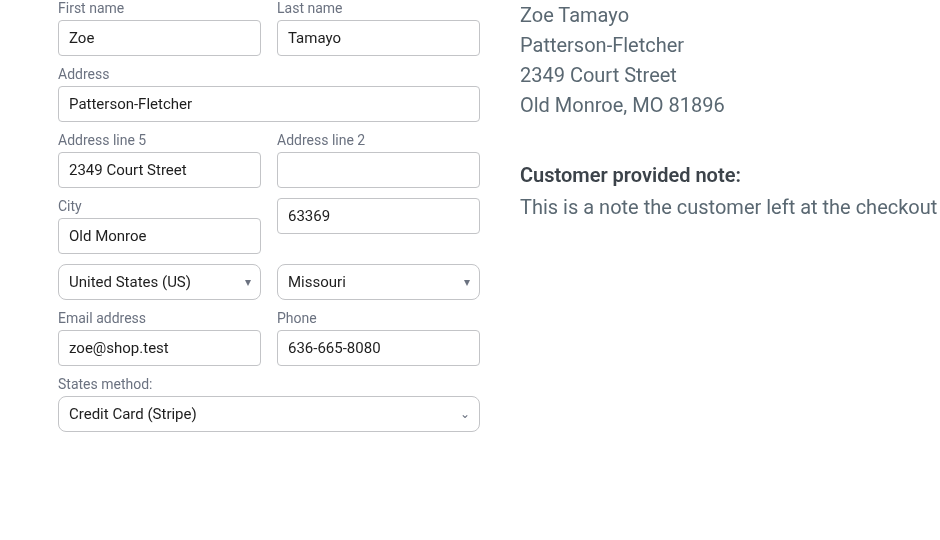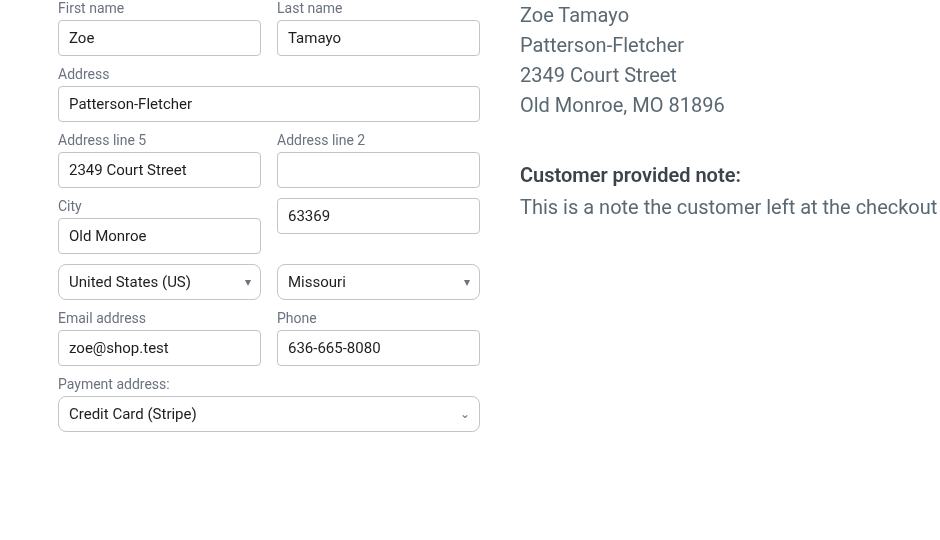--- a/index.html
+++ b/index.html
@@ -162,21 +162,21 @@
       <input class="text-input" type="text" value="zoe@shop.test" style="">
     </div>
     <div class="field">
       <label class="field-label">Phone</label>
       <input class="text-input" type="text" value="636-665-8080" style="">
     </div>
   </div>
 
   <div class="field-row">
     <div class="field full">
-      <label class="field-label">Payment address:</label>
+      <label class="field-label">States method:</label>
       <div class="select-wrap payment-select">
         <select class="select-input">
           <option selected="">Credit Card (Stripe)</option>
         </select>
         <span class="caret">⌄</span>
       </div>
     </div>
   </div>
 
 </div>

